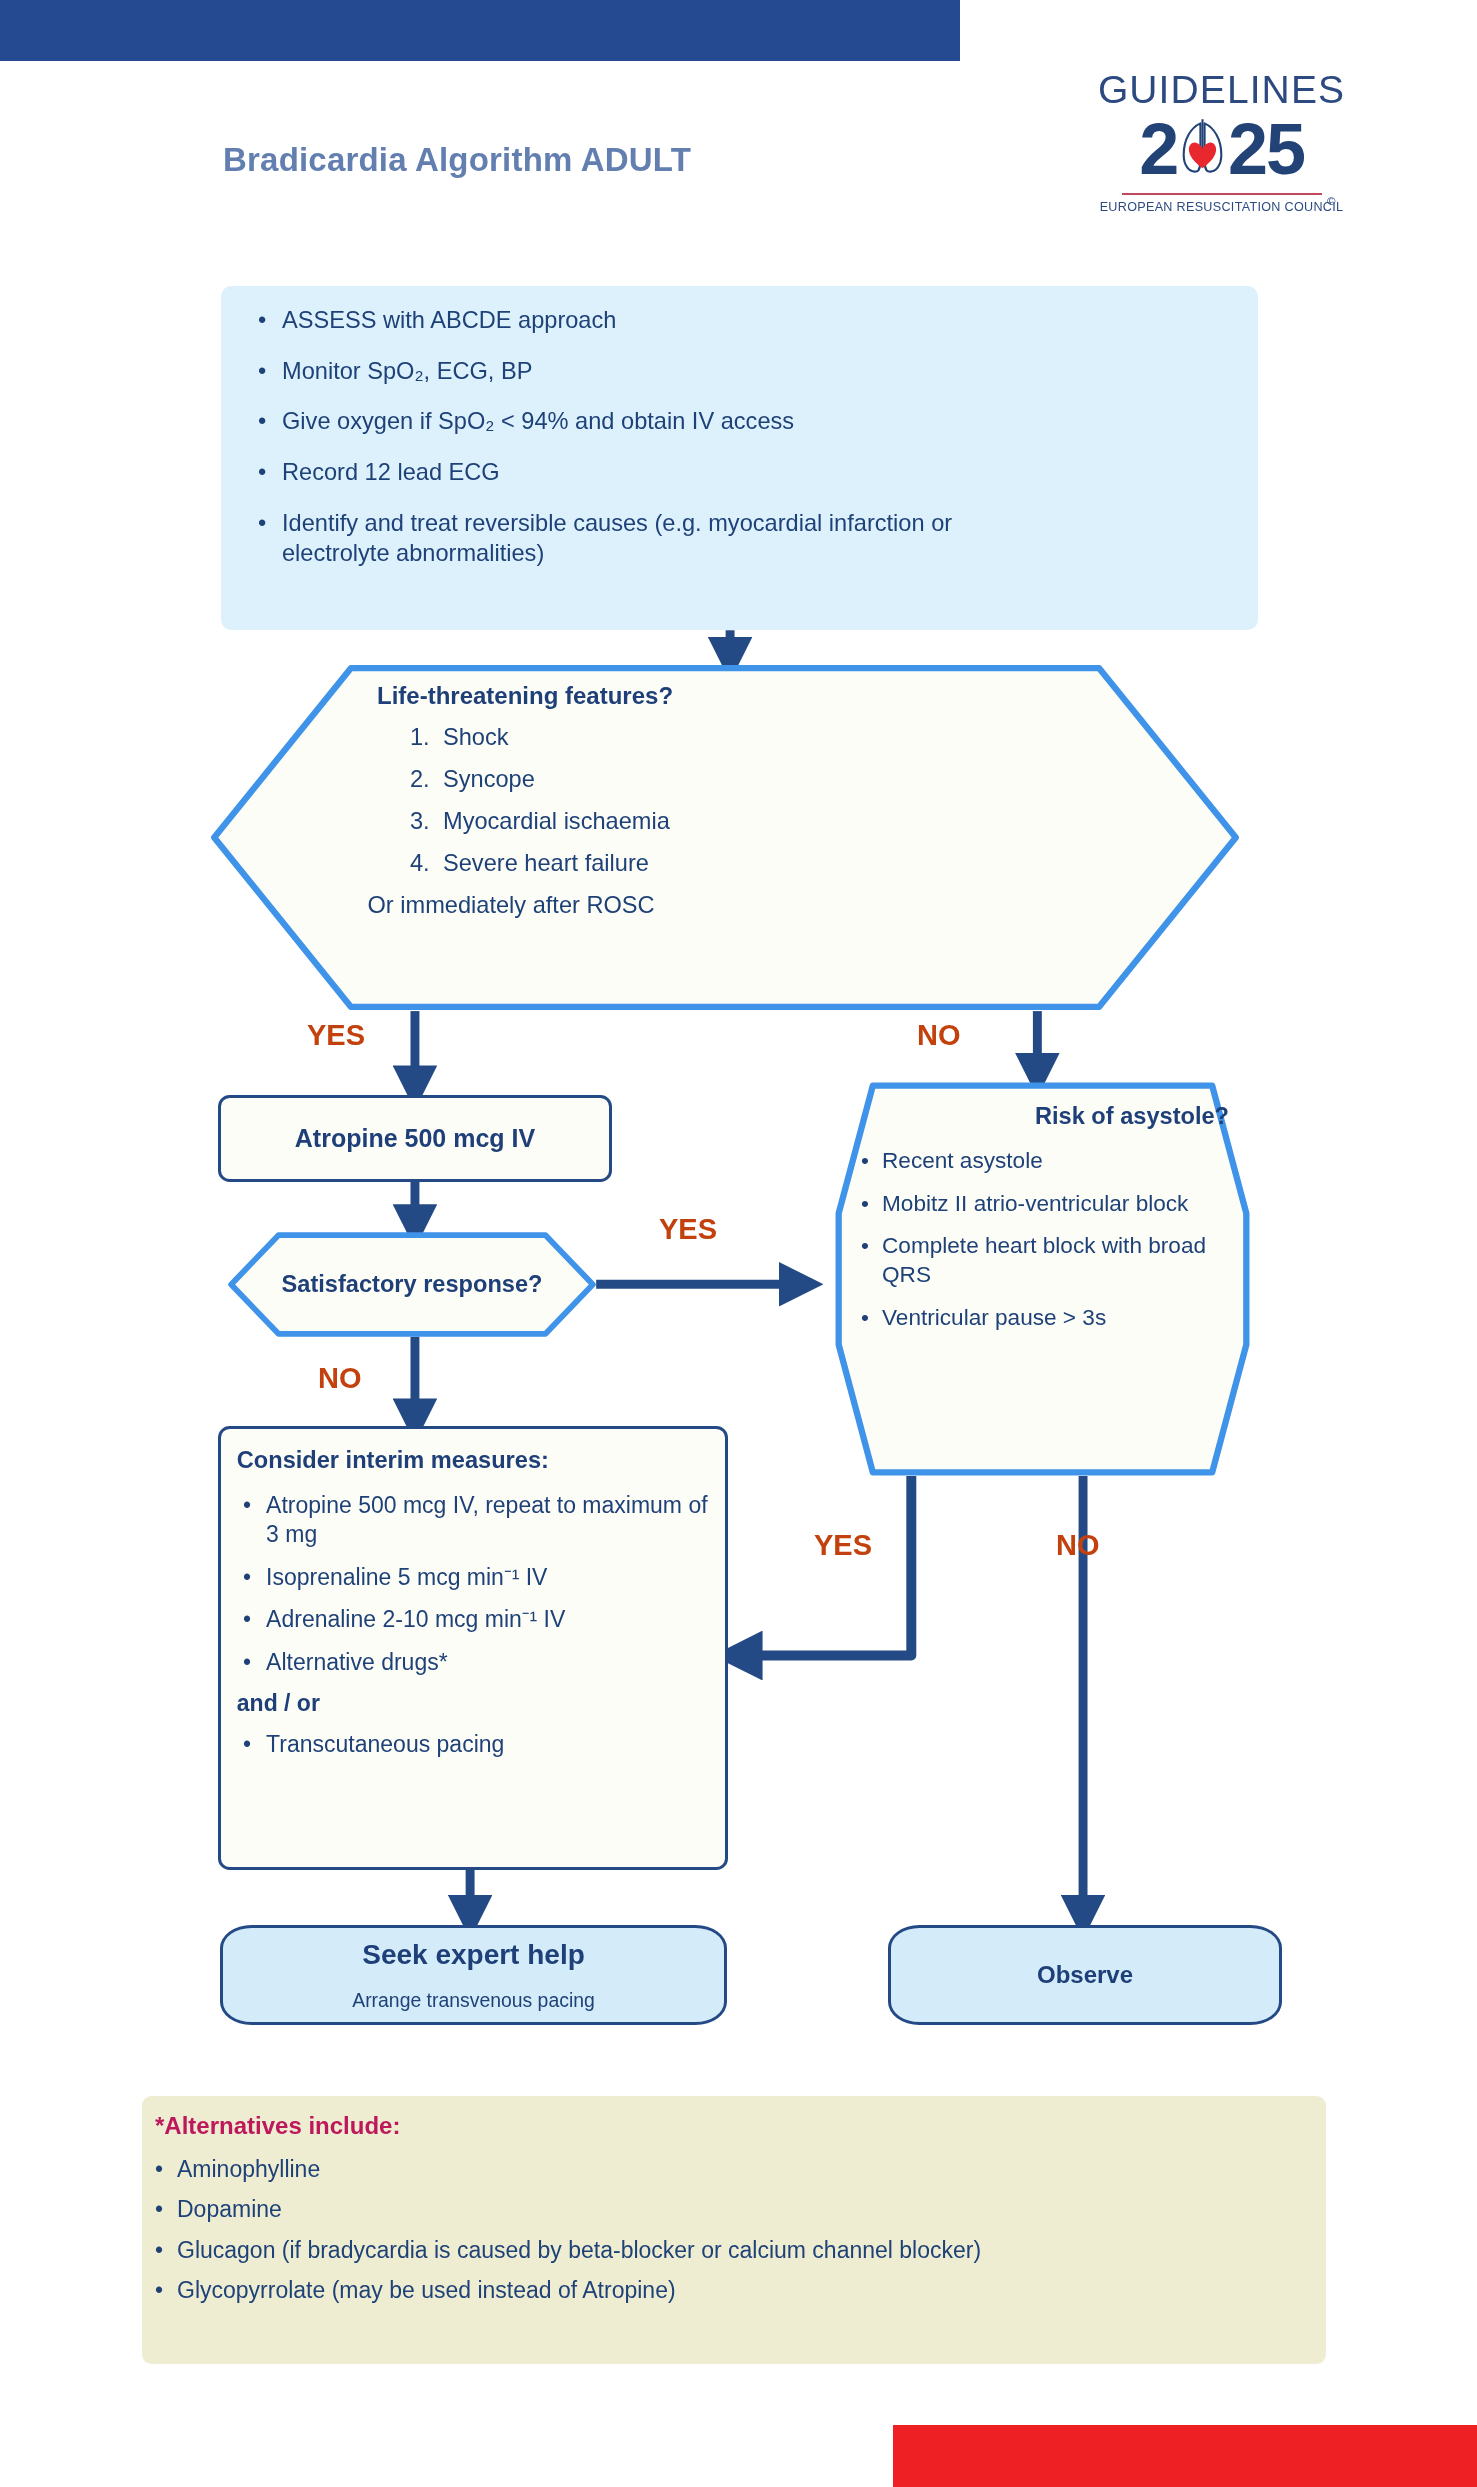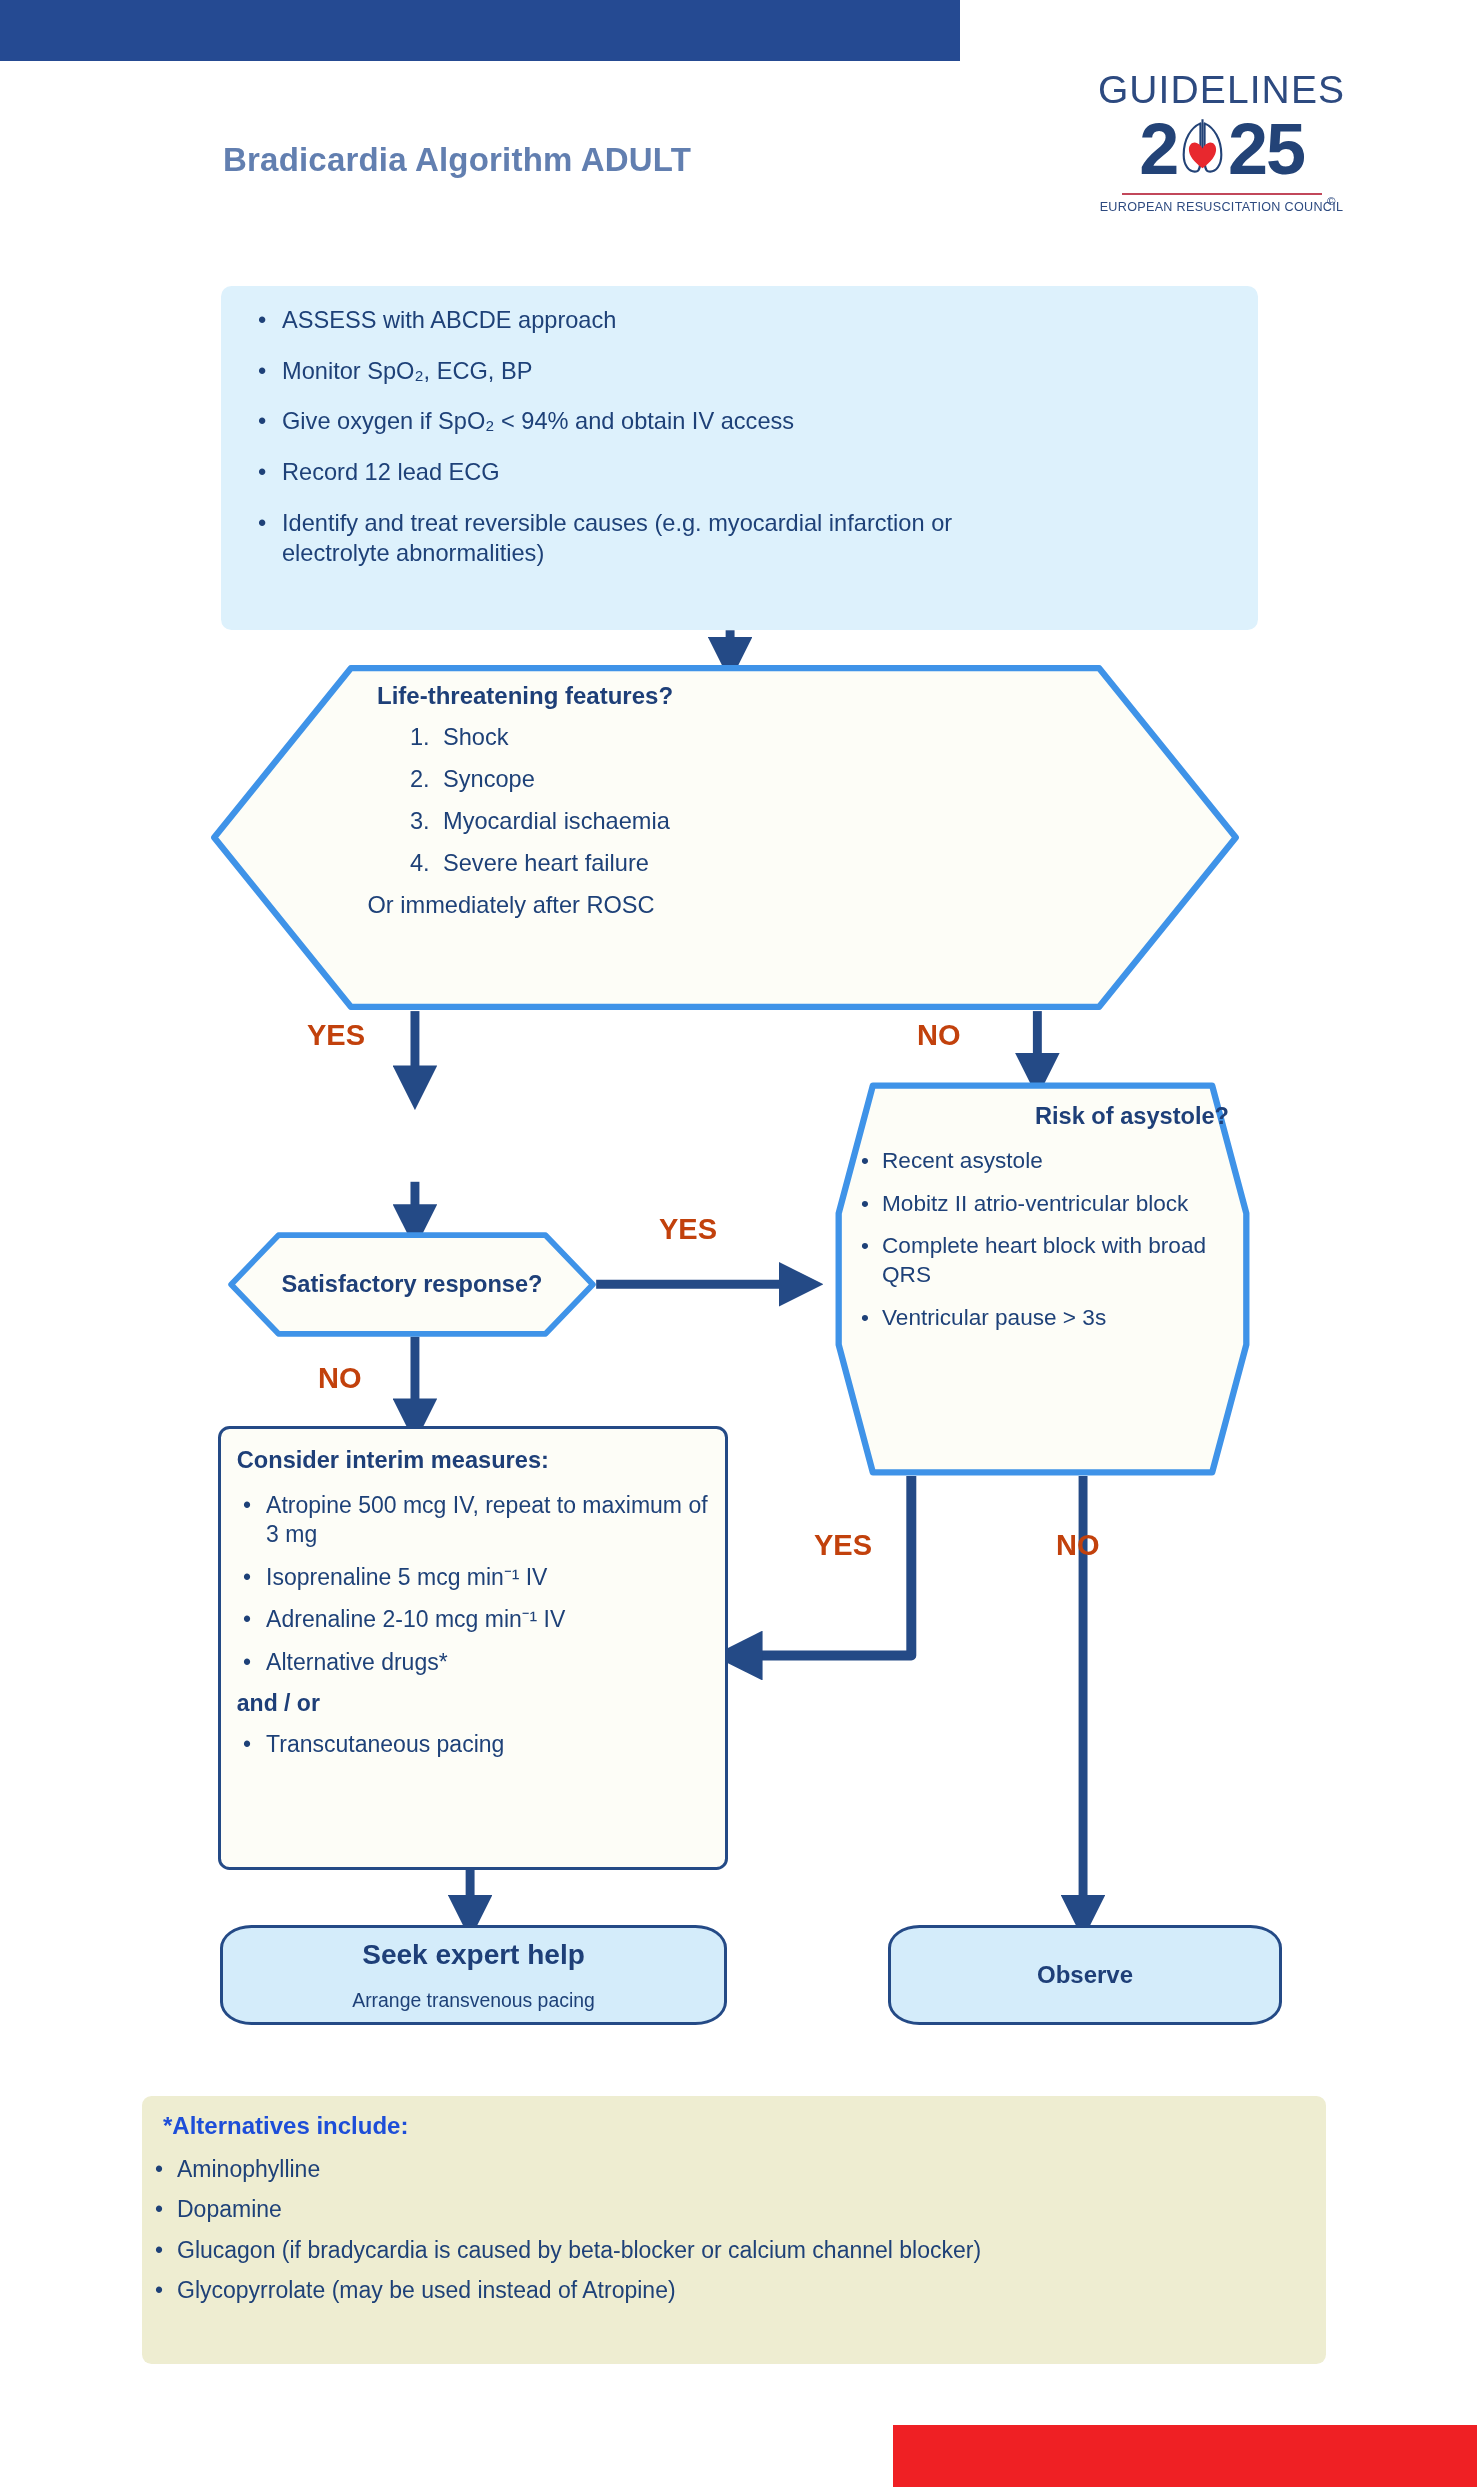--- a/index.html
+++ b/index.html
@@ -326,22 +326,21 @@
     left: 142px; top: 2096px;
     width: 1184px; height: 268px;
     background: #eeedd1;
     border-radius: 9.5px;
   }
   #alt-title {
     position: absolute;
     left: 13px; top: 15.8px;
     font-size: 24px;
     font-weight: bold;
-    color: #1d4ed8;
-    margin-left: 8px;
+    color: #be185d;
   }
   #alt-list {
     position: absolute;
     left: 13px; top: 59px;
     width: 1145px;
   }
   .alt-item {
     display: flex;
     font-size: 23px;
     color: #1e4178;
@@ -469,20 +468,23 @@
     </div>
   </div>
 
   <div class="abs branch-label" id="lbl-yes-1">YES</div>
   <div class="abs branch-label" id="lbl-no-1">NO</div>
   <div class="abs branch-label" id="lbl-yes-2">YES</div>
   <div class="abs branch-label" id="lbl-no-2">NO</div>
   <div class="abs branch-label" id="lbl-yes-3">YES</div>
   <div class="abs branch-label" id="lbl-no-3">NO</div>
 
+  <div class="abs" id="atropine-box">
+    <span class="lbl">Atropine 500 mcg IV</span>
+  </div>
 
   <div class="abs" id="hex-satis">
     <svg class="hexshape" viewBox="0 0 700 200" preserveAspectRatio="none">
       <polygon points="96,6 604,6 694,100 604,194 96,194 6,100" fill="#fdfdf7" stroke="#3f93e8" stroke-width="11" stroke-linejoin="round"></polygon>
     </svg>
     <span class="lbl">Satisfactory response?</span>
   </div>
 
   <div class="abs" id="hex-risk">
     <svg class="hexshape" viewBox="0 0 790 750" preserveAspectRatio="none">

